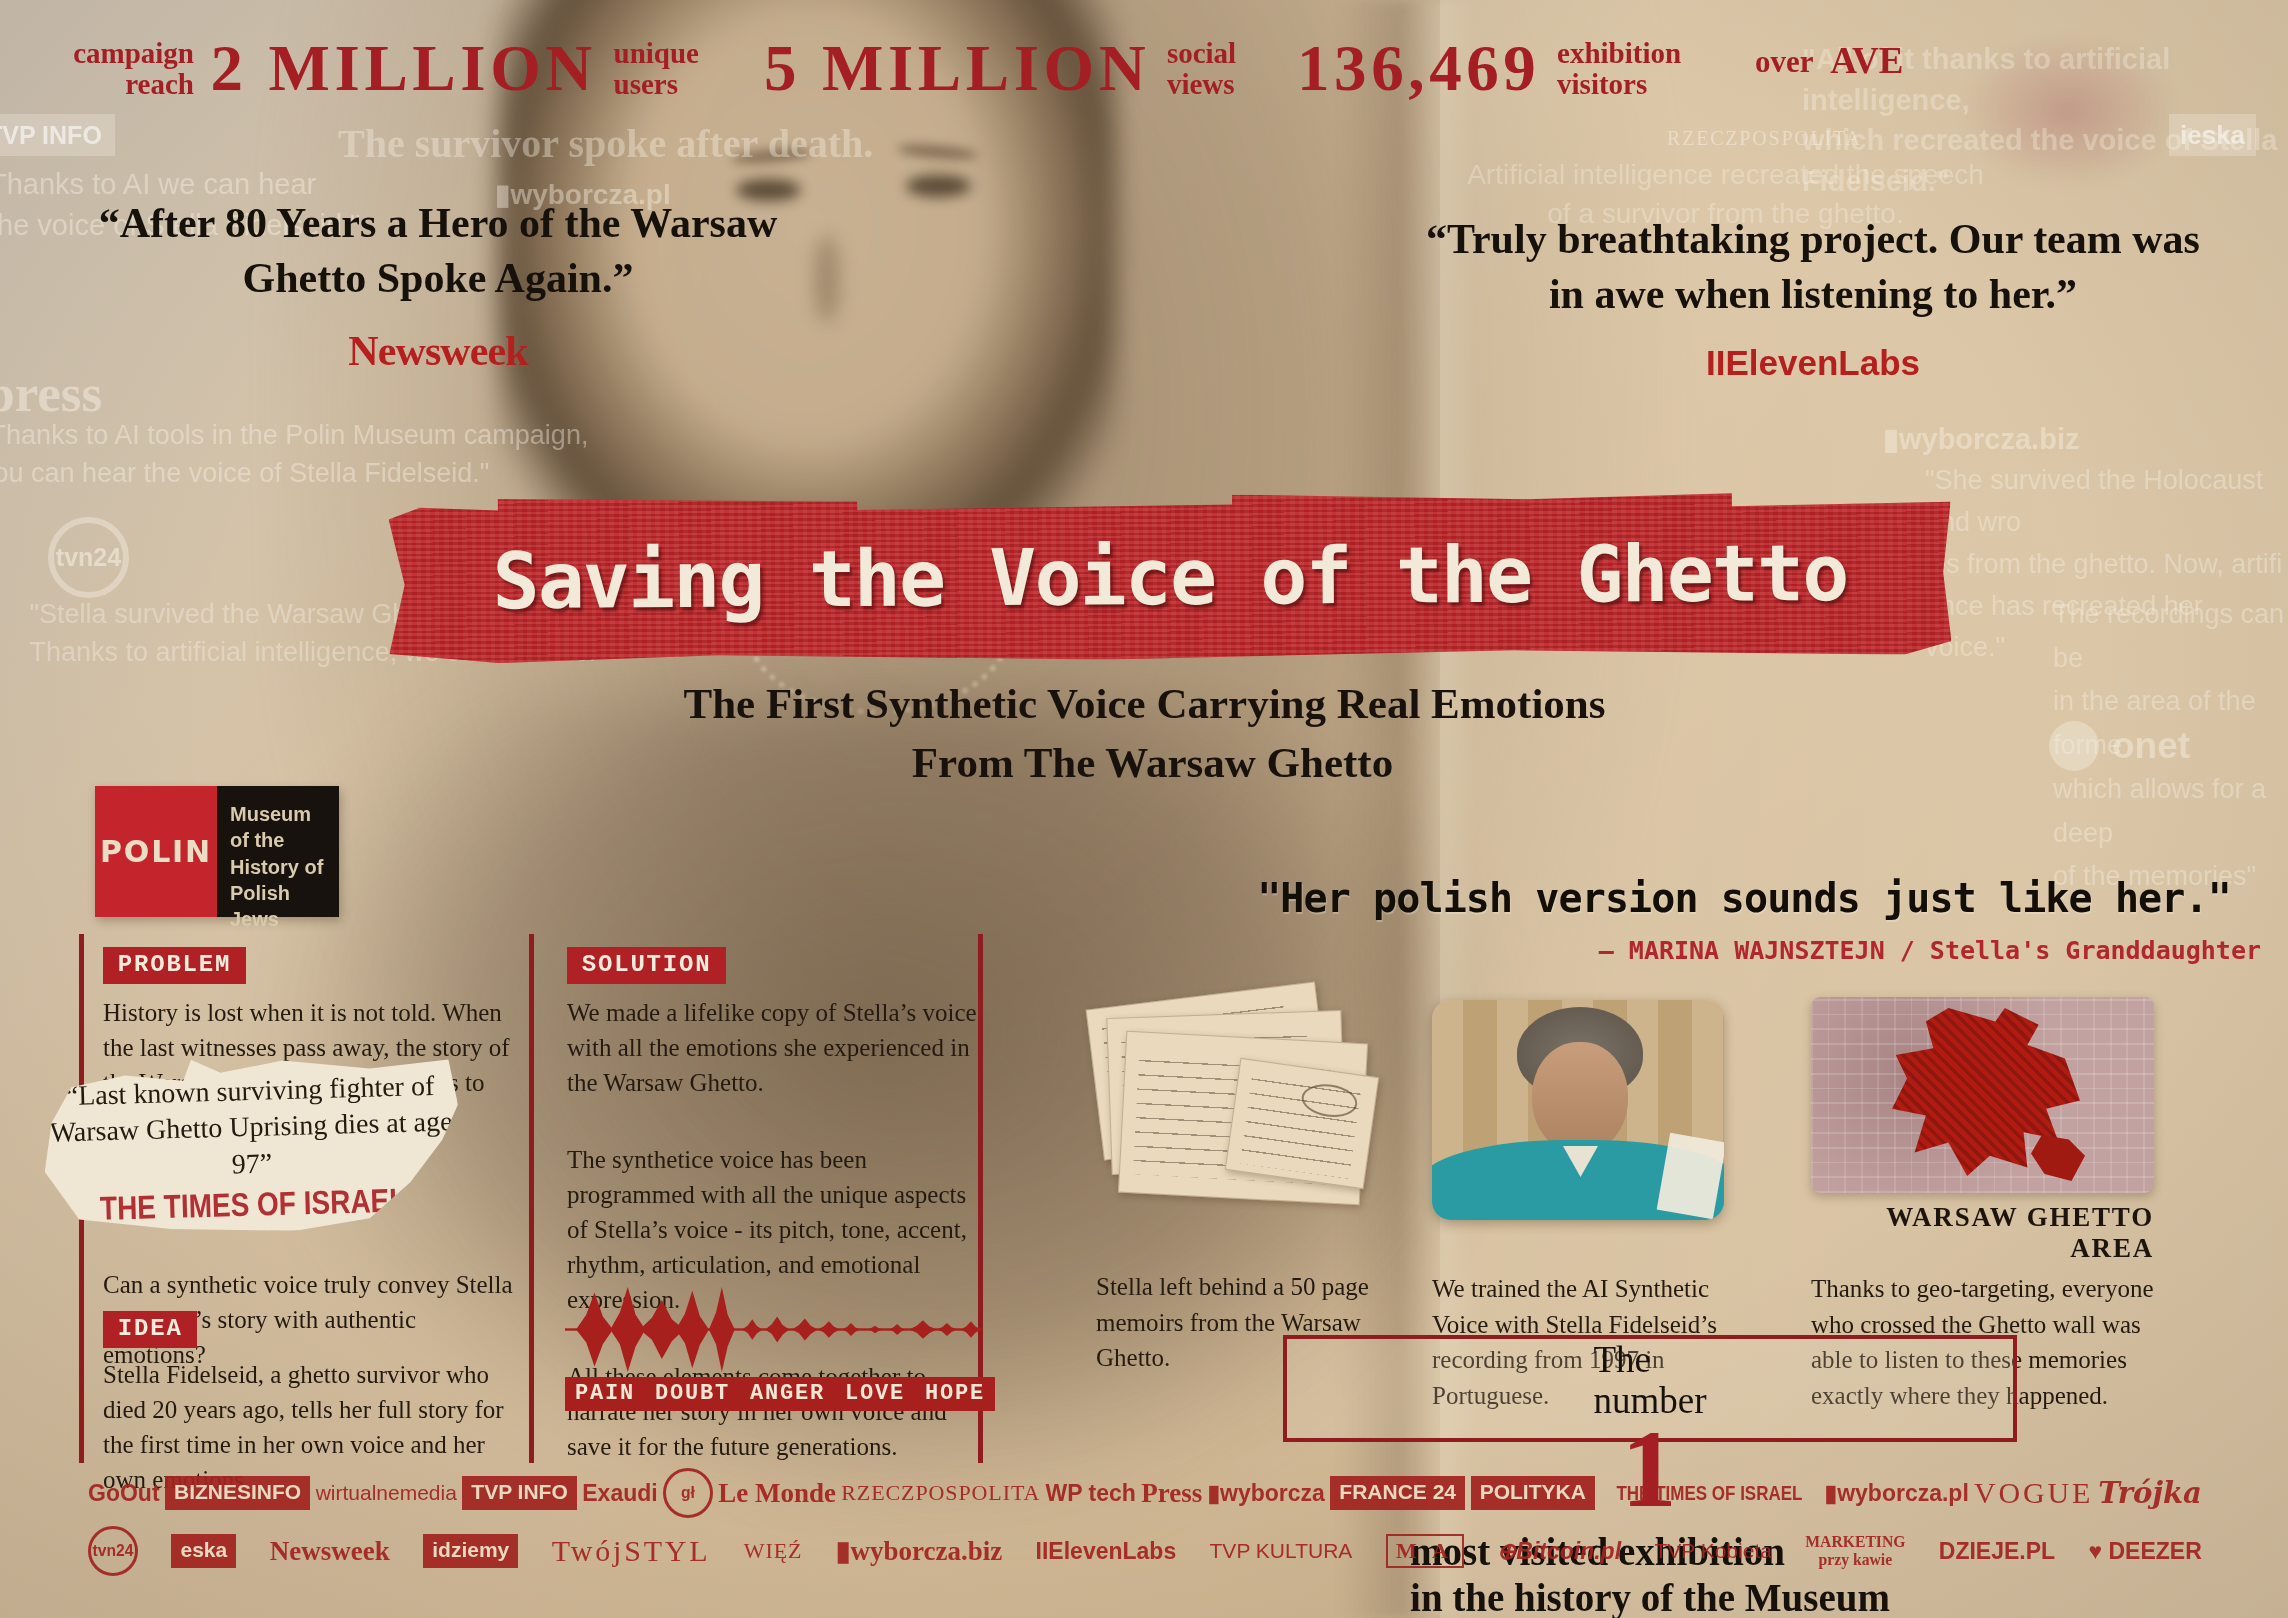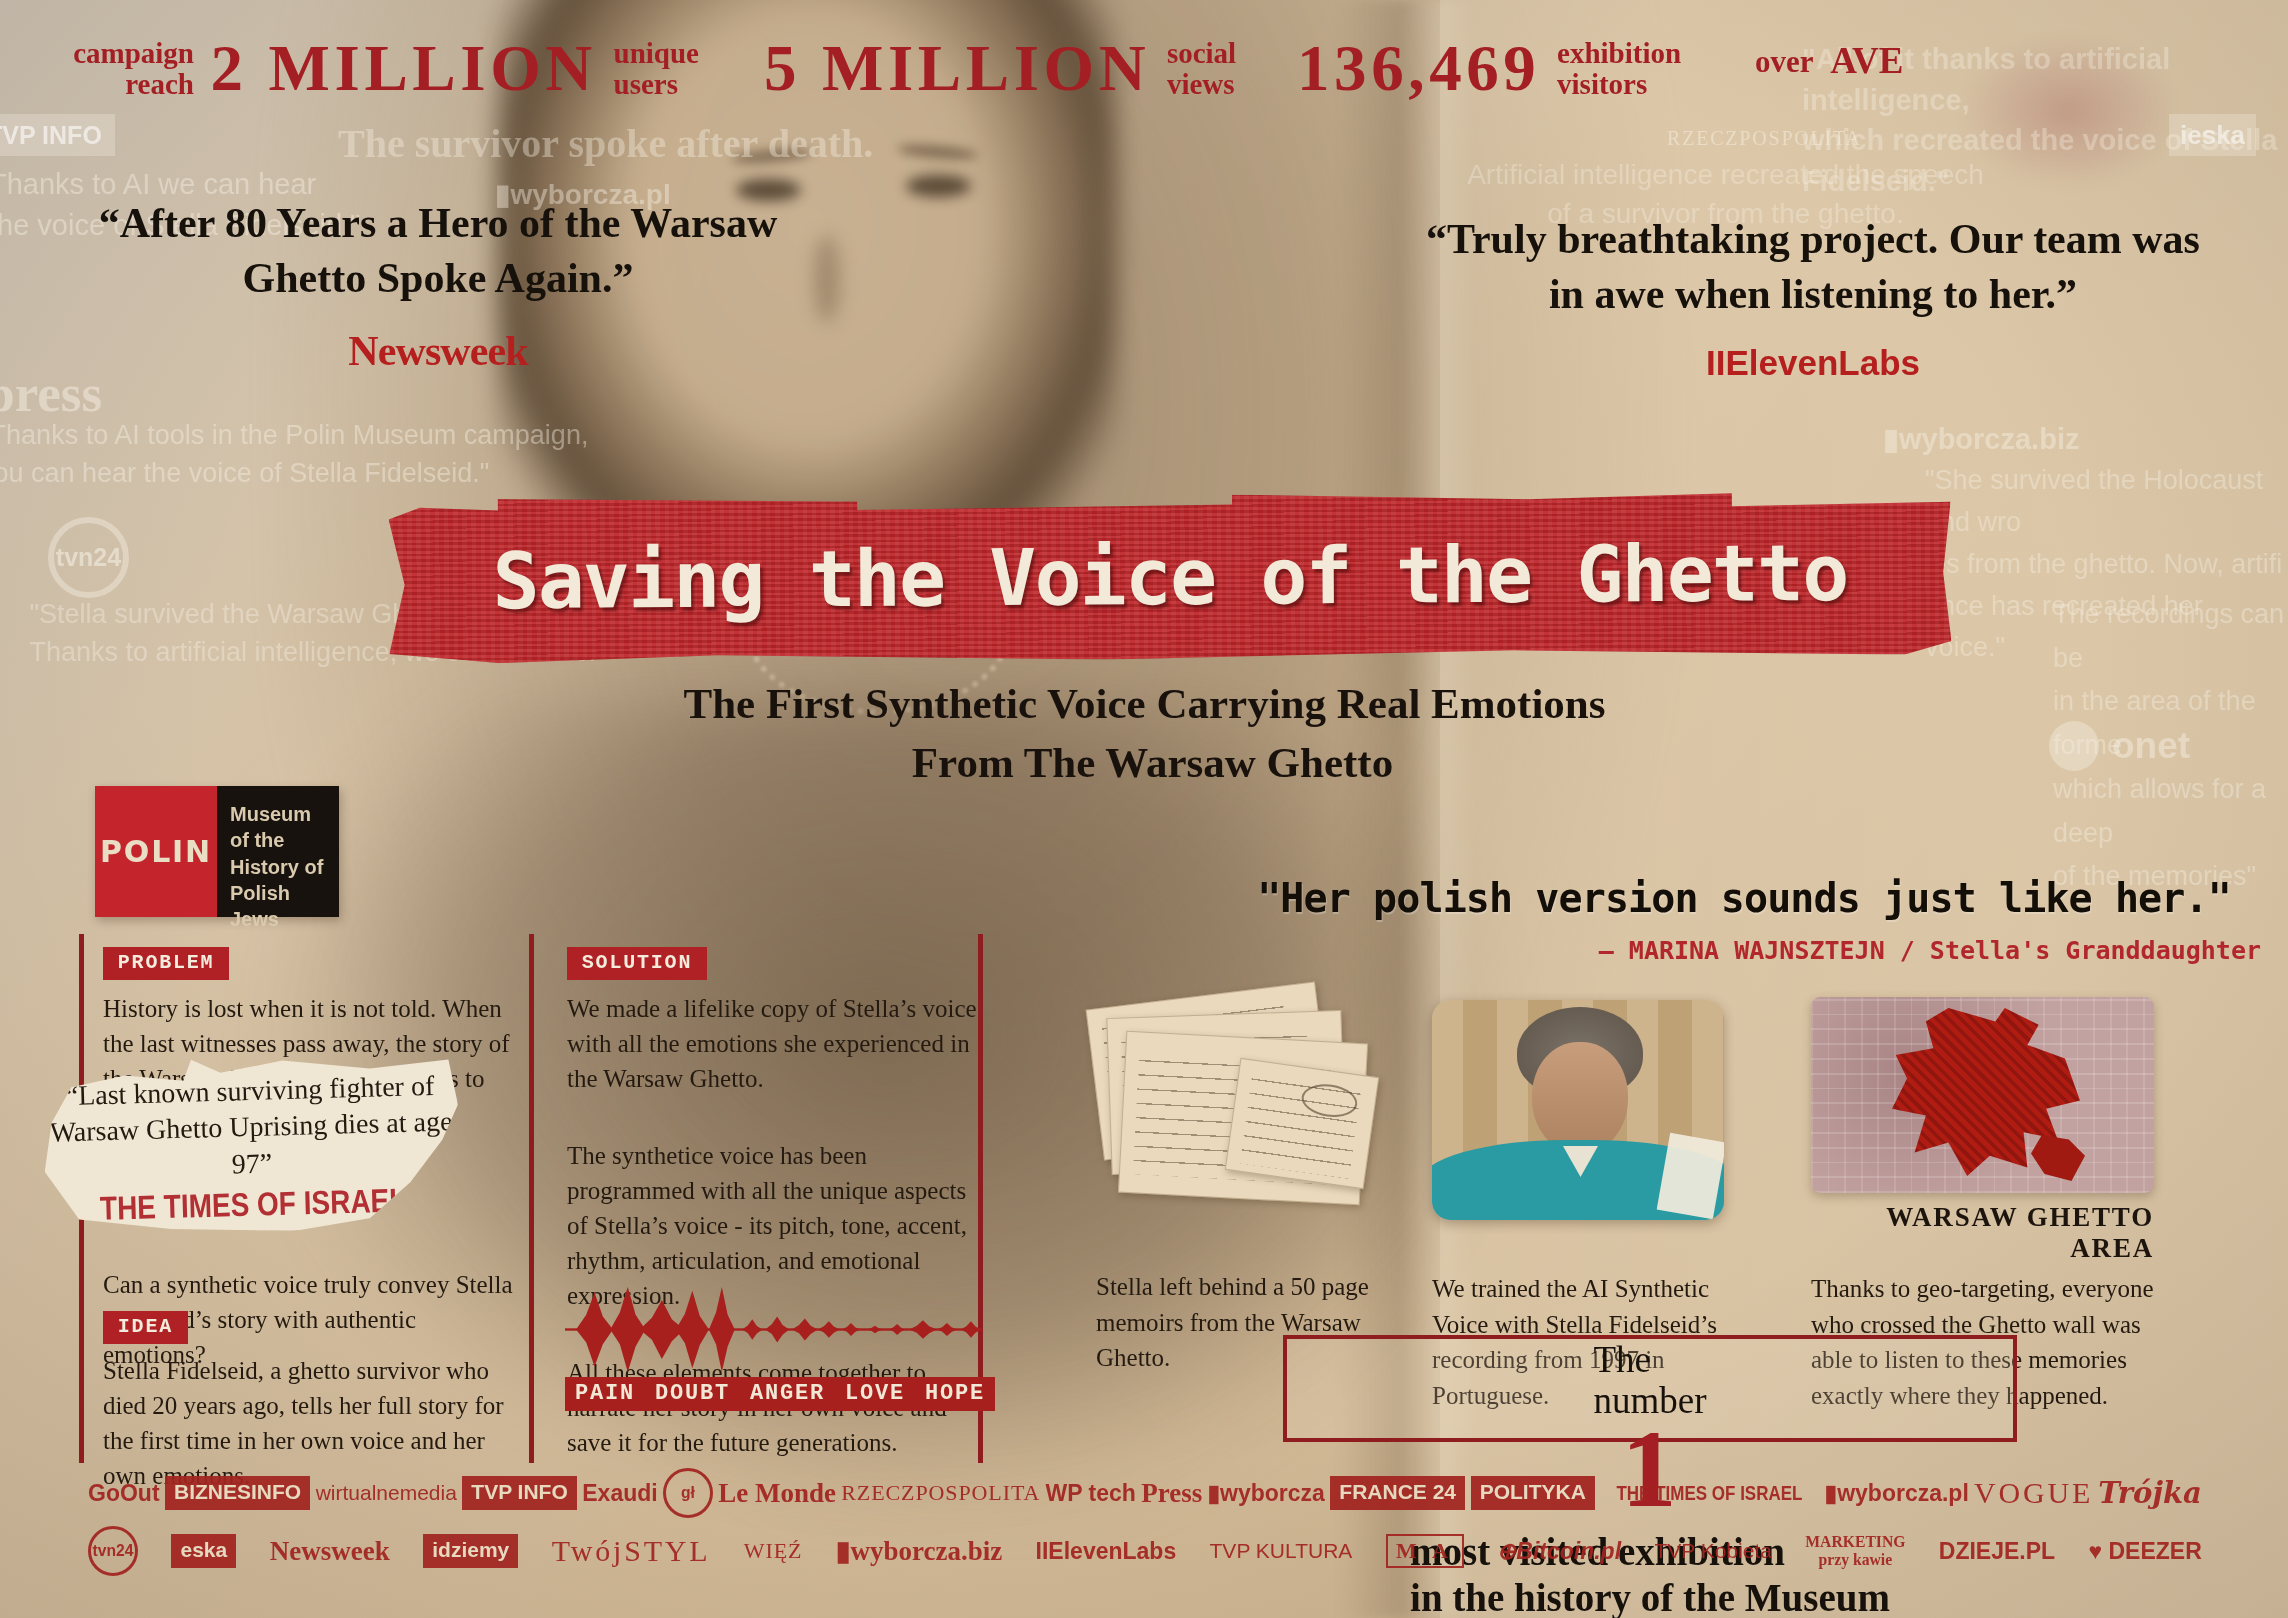--- a/index.html
+++ b/index.html
@@ -85,21 +85,21 @@
   .polin{position:absolute;left:95px;top:786px;display:flex;box-shadow:1.8px 3.7px 9.2px rgba(60,35,15,.3);}
   .polin-red{width:122px;height:131px;background:#c4242c;display:flex;align-items:center;justify-content:center;
     color:#e9ddc4;font-family:"DejaVu Sans",sans-serif;font-weight:700;font-size:30px;letter-spacing:1.8px;}
   .polin-black{width:122px;height:131px;background:#17120e;color:#d9c9ad;font-family:"Liberation Sans",sans-serif;
     font-size:20px;font-weight:700;line-height:1.32;padding:14.8px 13px;}
 
   
   .vrule{position:absolute;top:934px;width:4.6px;height:529px;background:#8f1d1f;}
   .vr-1{left:79px;} .vr-2{left:529px;} .vr-3{left:978px;}
   .sec-label{display:inline-block;background:#b02125;color:#f3ecdc;font-family:"Liberation Mono",monospace;
-    font-weight:700;font-size:20px;padding:3.7px 14.8px 6.5px;letter-spacing:1.8px;}
+    font-weight:700;font-size:24px;padding:3.7px 14.8px 6.5px;letter-spacing:1.8px;}
   .col-text{font-size:25px;line-height:1.4;color:#241a10;}
   .problem{position:absolute;left:103px;top:947px;width:413px;}
   .problem .col-text{margin-top:11px;}
   .clipping{position:absolute;left:44px;top:1058px;width:415px;height:174px;background:#efe6d4;transform:rotate(-1.6deg);
     clip-path:polygon(2% 34%,7% 14%,20% 8%,34% 12%,36% 0,43% 8%,58% 2%,79% 8%,98% 4%,100% 30%,96% 50%,88% 74%,78% 94%,60% 100%,30% 97%,8% 90%,0 62%);
     box-shadow:1.8px 4.6px 11px rgba(80,50,20,.28);text-align:center;padding-top:14.8px;}
   .clip-quote{font-size:28px;line-height:1.3;color:#241a10;}
   .clip-source{display:inline-block;margin-top:7.4px;font-family:"Liberation Sans",sans-serif;font-weight:700;
     font-size:28px;color:#b23034;transform:scaleY(1.18);letter-spacing:0;}
   .question{position:absolute;left:103px;top:1242px;width:411px;}

